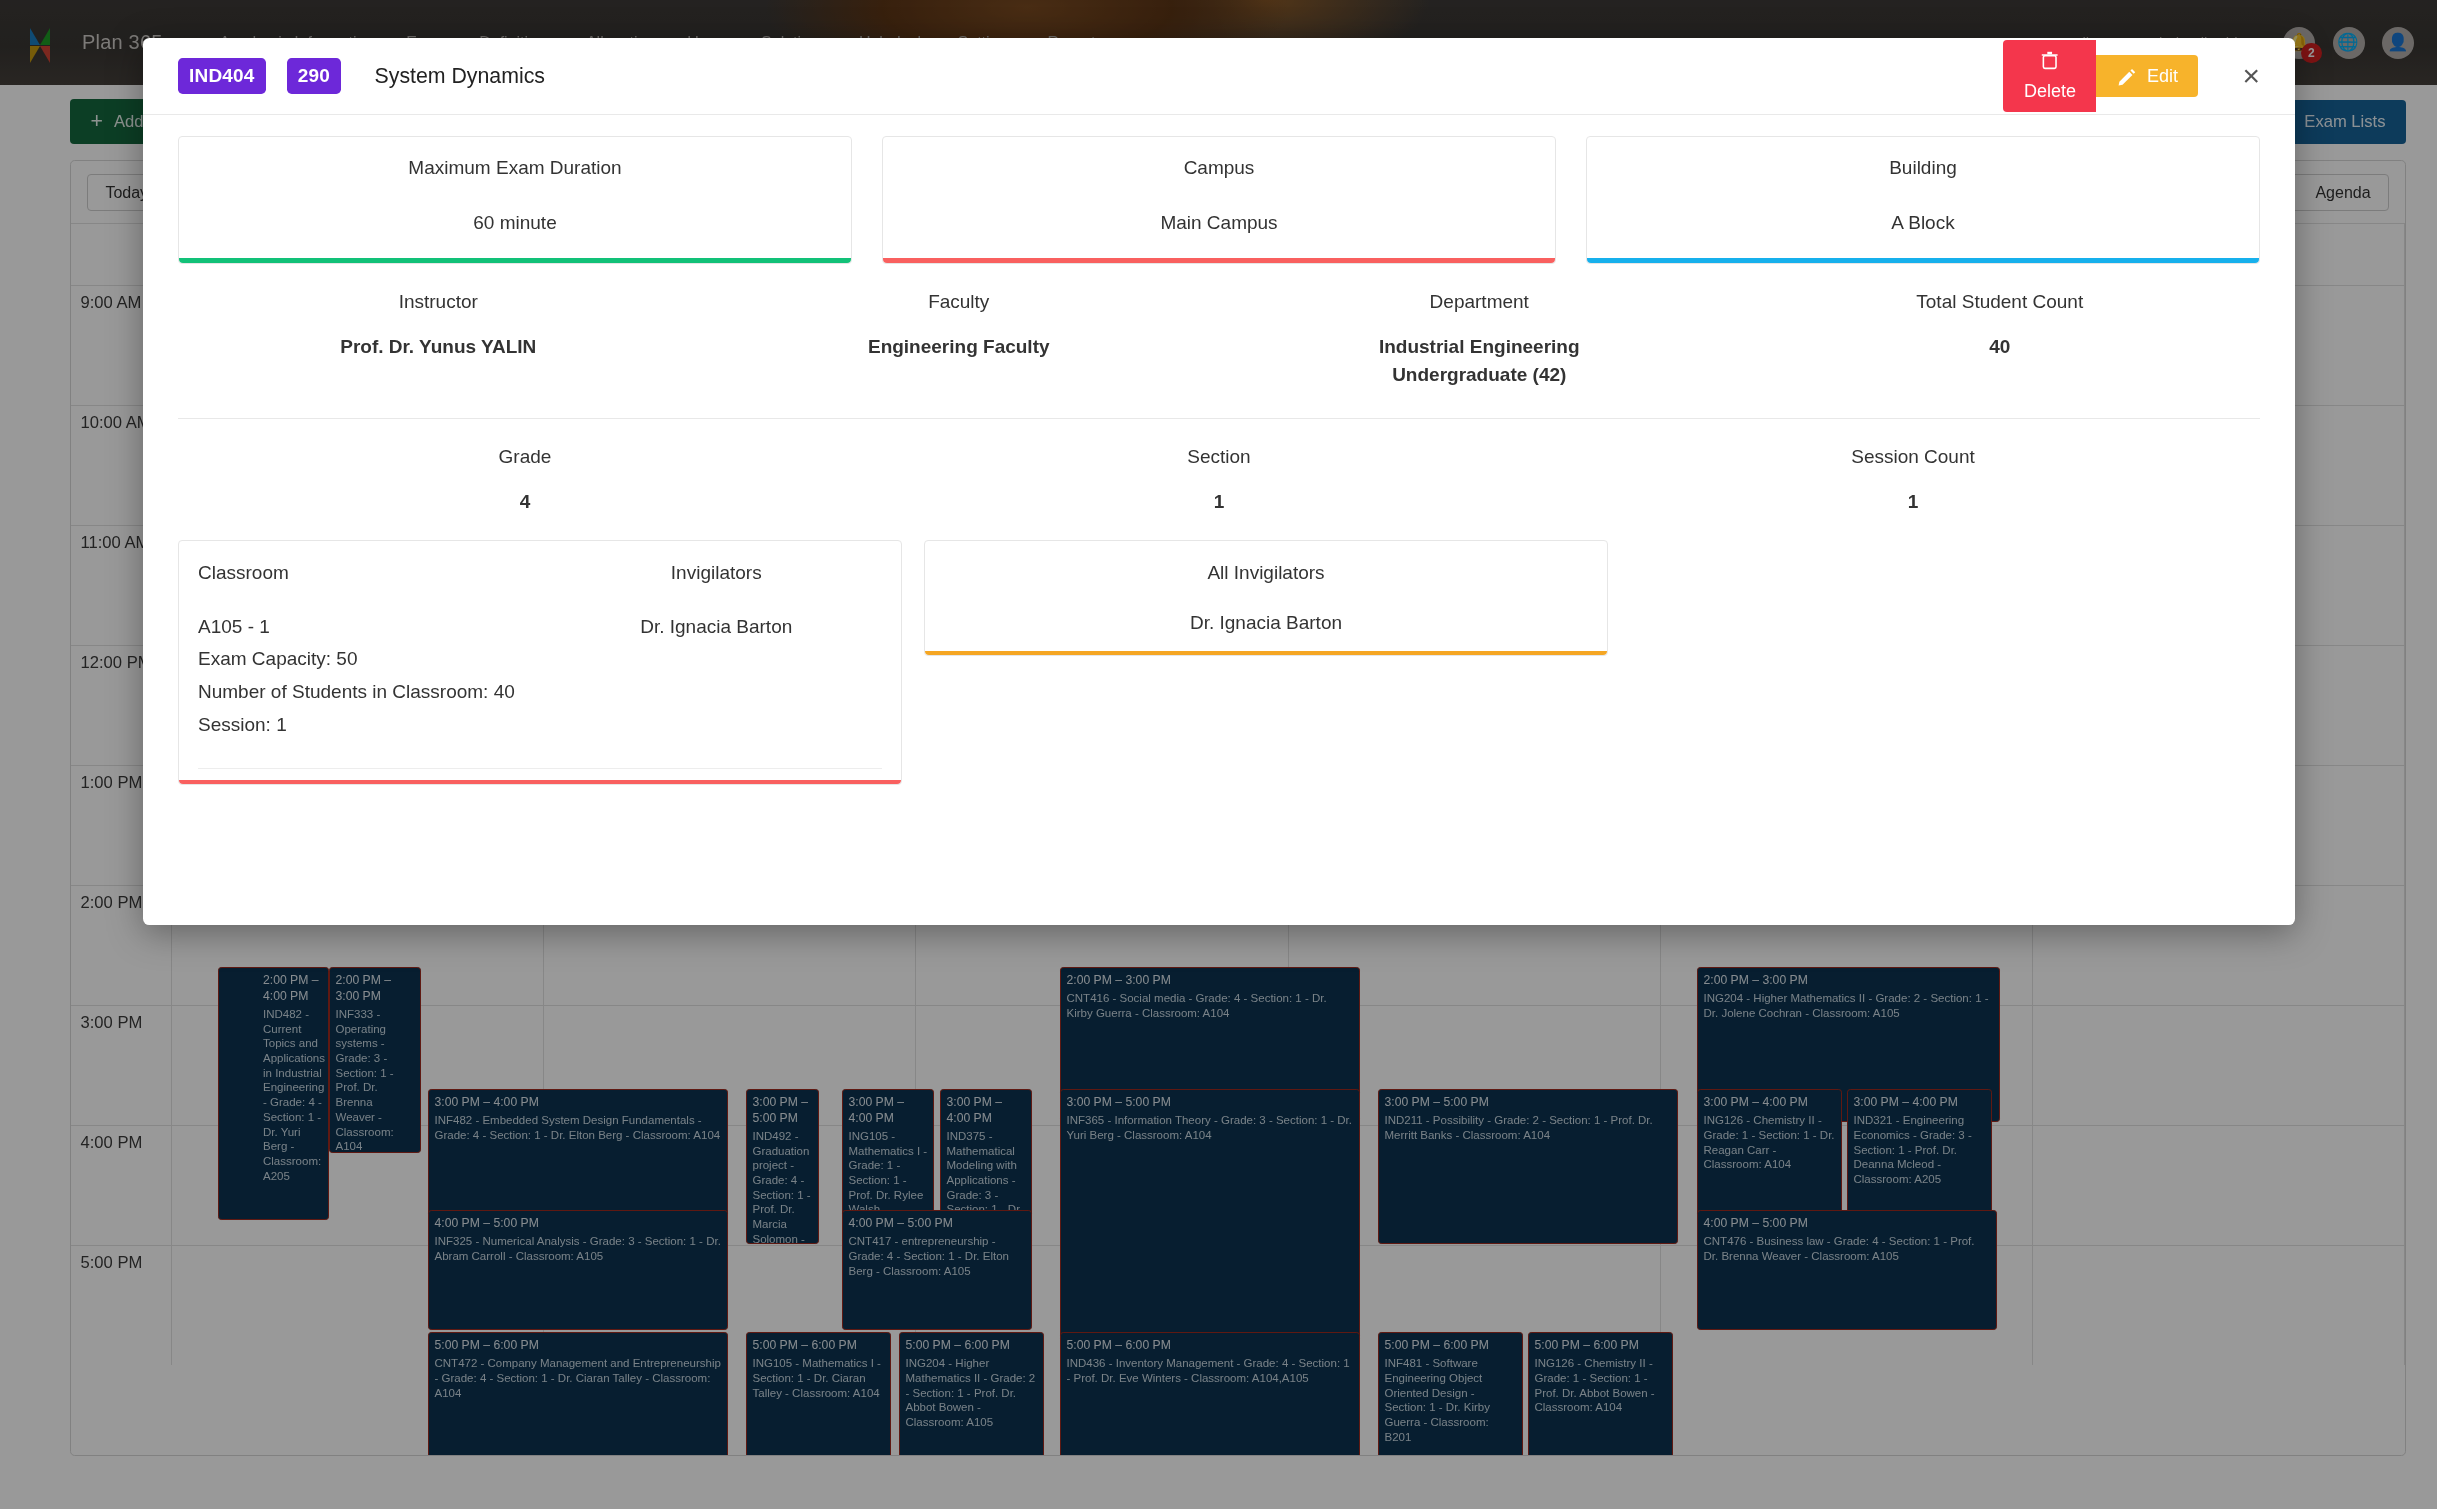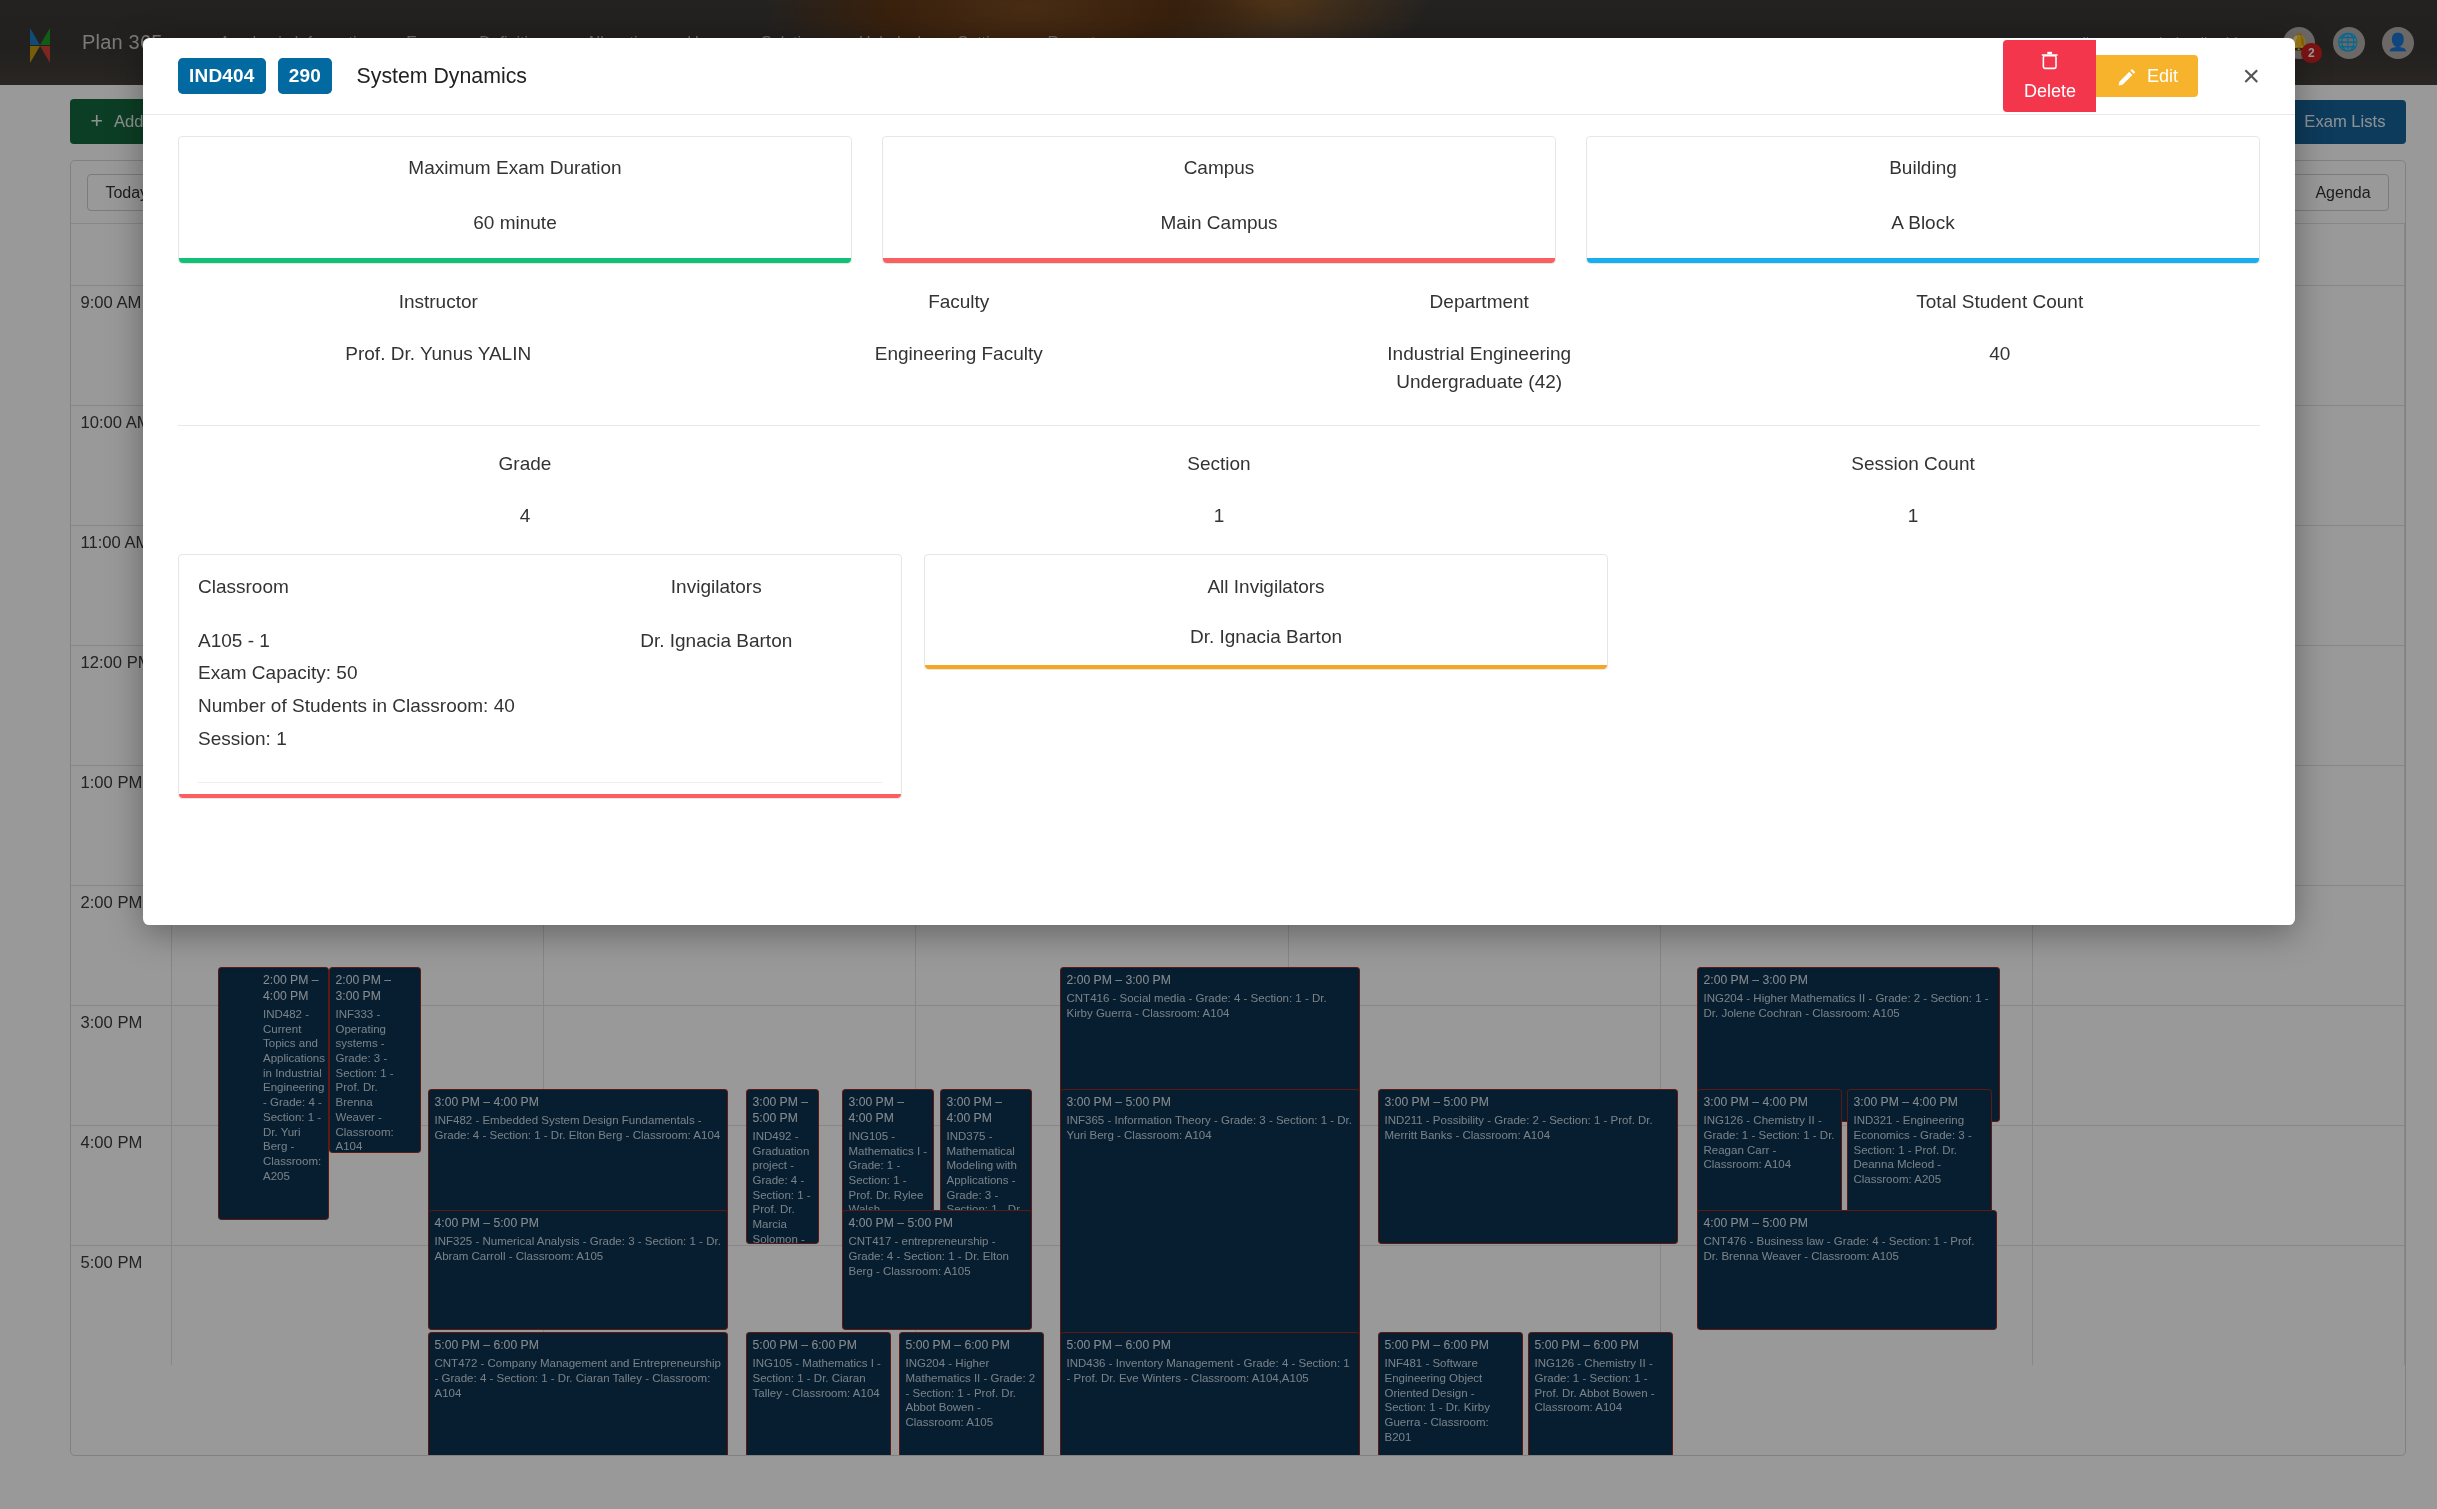--- a/index.html
+++ b/index.html
@@ -101,22 +101,22 @@
   #modal {
     position: absolute; left: 143px; top: 38px; width: 2152px; height: 887px;
     background: #fff; border-radius: 6.3px; box-shadow: 0 8px 35px rgba(0,0,0,.35);
     overflow: hidden;
   }
   #modal-header {
     height: 77px; display: flex; align-items: center; padding: 0 35px;
     border-bottom: 0.8px solid #e9e9e9;
   }
   .code-badge {
-    background: #0369a1; color: #fff; border-radius: 4.7px; font-size: 19px;
-    padding: 7.1px 11px; font-weight: bold; margin-right: 12px; letter-spacing: 0.2px;
+    background: #6d28d9; color: #fff; border-radius: 4.7px; font-size: 19px;
+    padding: 7.1px 11px; font-weight: bold; margin-right: 21px; letter-spacing: 0.2px;
   }
   #modal-title { font-size: 21.3px; color: #222; margin-left: 12.6px; }
   #modal-actions { margin-left: auto; display: flex; align-items: center; gap: 0; }
   .mbtn {
     border: none; color: #fff; font-size: 18px; padding: 10.3px 20.5px; cursor: pointer;
     display: flex; align-items: center; gap: 11px; font-family: "Liberation Sans", sans-serif;
   }
   #delete-btn { background: #f4364c; border-radius: 4px 0 0 4px; flex-direction: column; }
   #edit-btn   { background: #f7b32b; border-radius: 0 4px 4px 0; }
   #close-btn {
@@ -135,21 +135,21 @@
   .stat-card .st-label { font-size: 19px; color: #333; }
   .stat-card .st-value { font-size: 19px; color: #333; margin-top: 30px; line-height: 1.45; }
   .stat-card .accent { position: absolute; left: 0; right: 0; bottom: 0; height: 4.7px; border-radius: 0 0 4px 4px; }
   #card-date   { height: 155px; }
   #card-dur, #card-campus, #card-building { height: 128px; }
 
   
   .info-row { display: flex; margin-top: 27px; }
   .info-cell { flex: 1 1 0; text-align: center; }
   .info-cell .in-label { font-size: 19px; color: #333; }
-  .info-cell .in-value { font-size: 19px; color: #333; margin-top: 27px; line-height: 1.5; }
+  .info-cell .in-value { font-size: 19px; color: #333; margin-top: 20px; line-height: 1.5; font-weight: bold; }
   .divider { height: 0.8px; background: #e8e8e8; margin-top: 28.4px; }
 
   
   .bottom-row { display: flex; gap: 22px; margin-top: 24px; align-items: flex-start; }
   .bcard { border: 0.8px solid #e6e6e6; border-radius: 4px; position: relative; background: #fff; }
   #classroom-card { flex: 0 0 724px; height: 245px; padding: 20.5px 19px 0 19px; }
   #all-invig-card { flex: 0 0 684px; height: 116px; padding: 20.5px 19px 0 19px; text-align: center; }
   .bcard .accent { position: absolute; left: 0; right: 0; bottom: 0; height: 4.7px; border-radius: 0 0 4px 4px; }
   .cl-grid { display: flex; gap: 21px; }
   .cl-col { flex: 1 1 0; }

